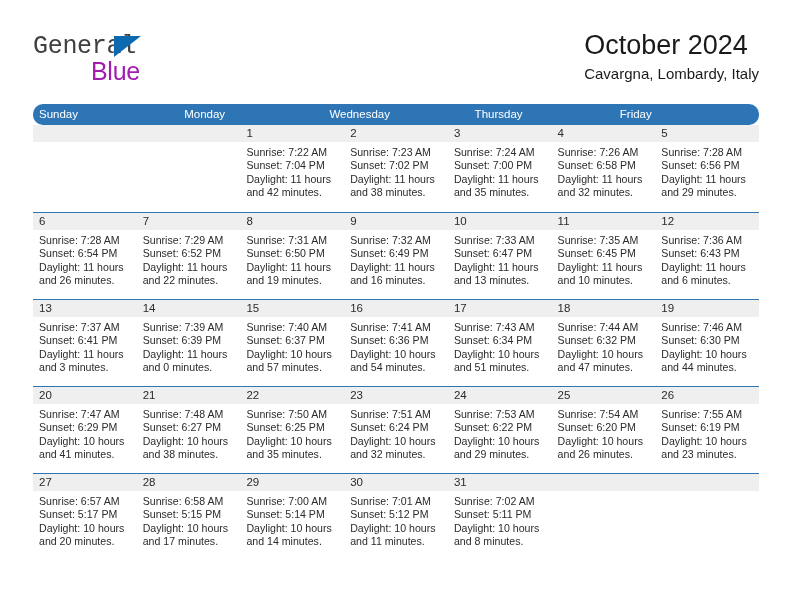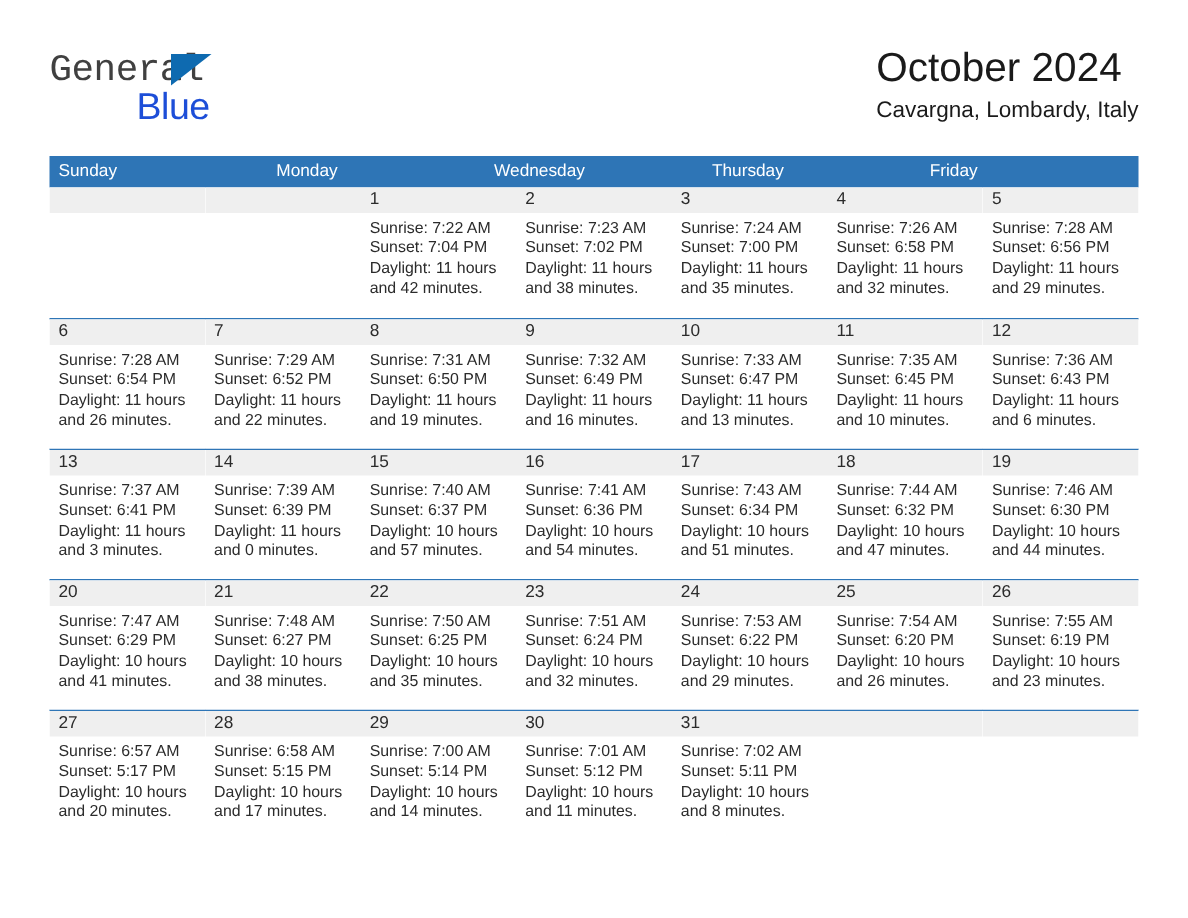--- a/index.html
+++ b/index.html
@@ -57,21 +57,21 @@
     height: 0;
     border-left: 27px solid #0e6ab0;
     border-bottom: 21px solid transparent;
   }
   .logo-blue {
     position: absolute;
     left: 58px;
     top: 24px;
     font-size: 25px;
     letter-spacing: -0.3px;
-    color: #1d4ed8;
+    color: #a21caf;
     line-height: 26px;
   }
 
   .title-block {
     position: absolute;
     right: 0;
     top: 0;
   }
   .month-title {
     font-size: 27px;
@@ -92,20 +92,21 @@
     position: absolute;
     left: 33px;
     top: 104px;
     width: 726px;
   }
 
   .cal-header {
     display: flex;
     background: #2e75b6;
     height: 21px;
+    border-radius: 10px;
   }
   .cal-header .hcell {
     flex: 1 1 0;
     color: #ffffff;
     font-size: 11.5px;
     line-height: 21px;
     padding-left: 6px;
     box-sizing: border-box;
     white-space: nowrap;
     overflow: hidden;

